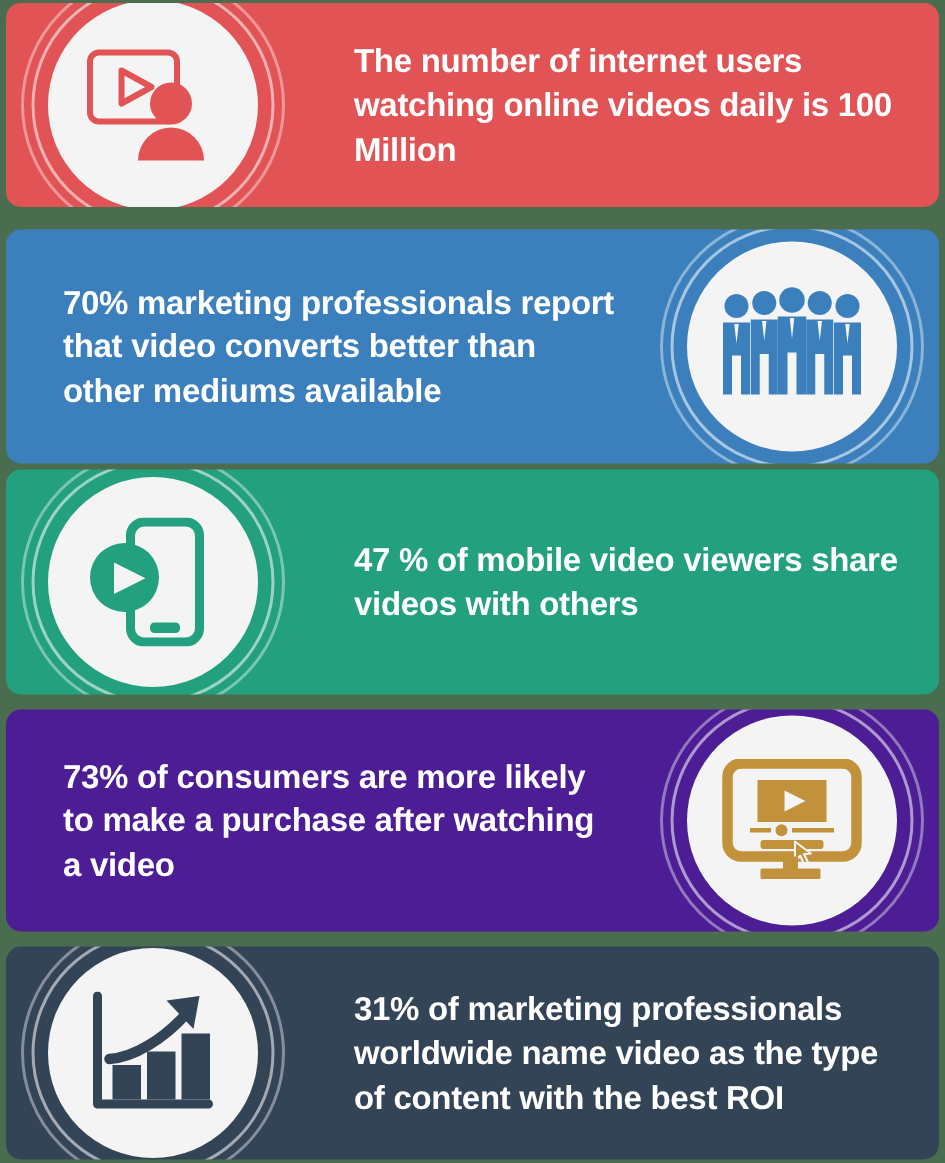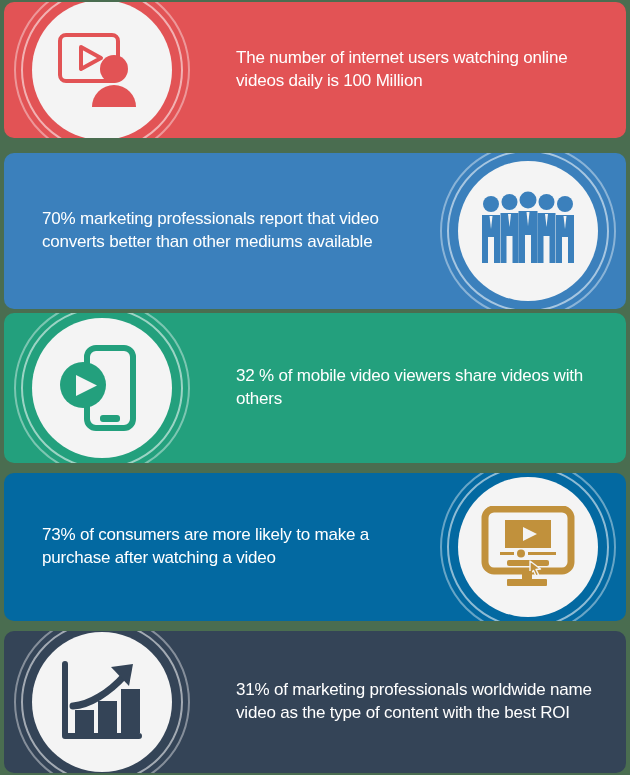--- a/index.html
+++ b/index.html
@@ -74,34 +74,34 @@
     justify-content: center;
   }
   .disc svg { display: block; }
 
   
   .copy {
     position: absolute;
     top: 50%;
     transform: translateY(-50%);
     color: #ffffff;
-    font-size: 17px;
+    font-size: 22px;
     line-height: 1.33;
-    font-weight: normal;
+    font-weight: bold;
     letter-spacing: -0.2px;
     width: 370px;
   }
   .copy.at-right { left: 232px; }
   .copy.at-left  { left: 38px; }
 
   
   #band-1 { top: 2px;   height: 136px; background: #e25355; }
   #band-2 { top: 153px; height: 156px; background: #3b80bc; padding-left: 16px; }
   #band-3 { top: 313px; height: 150px; background: #23a07d; }
-  #band-4 { top: 473px; height: 148px; background: #0369a1; }
+  #band-4 { top: 473px; height: 148px; background: #4c1d95; }
   #band-5 { top: 631px; height: 142px; background: #344457; }
 </style>
 </head>
 <body>
 
 <div id="infographic">
 
   <div class="band" id="band-1">
     <div class="badge left">
       <div class="ring outer"></div>
@@ -166,21 +166,21 @@
         <span>
           <svg width="90" height="86" viewBox="0 0 90 86">
             <rect x="30" y="3" width="46" height="80" rx="9" ry="9" fill="none" stroke="#23a07d" stroke-width="6"></rect>
             <rect x="43" y="70" width="20" height="7" rx="3" ry="3" fill="#23a07d"></rect>
             <circle cx="26" cy="40" r="23" fill="#23a07d"></circle>
             <path d="M19 30 L40 40.5 L19 51 Z" fill="#f4f4f4"></path>
           </svg>
         </span>
       </div>
     </div>
-    <div class="copy at-right">32 % of mobile video viewers share videos with others</div>
+    <div class="copy at-right">47 % of mobile video viewers share videos with others</div>
   </div>
 
   <div class="band" id="band-4">
     <div class="badge right">
       <div class="ring outer"></div>
       <div class="ring"></div>
       <div class="disc">
         <span>
           <svg width="94" height="82" viewBox="0 0 94 82">
             <rect x="4" y="3" width="86" height="62" rx="9" ry="9" fill="none" stroke="#c1913c" stroke-width="7"></rect>

